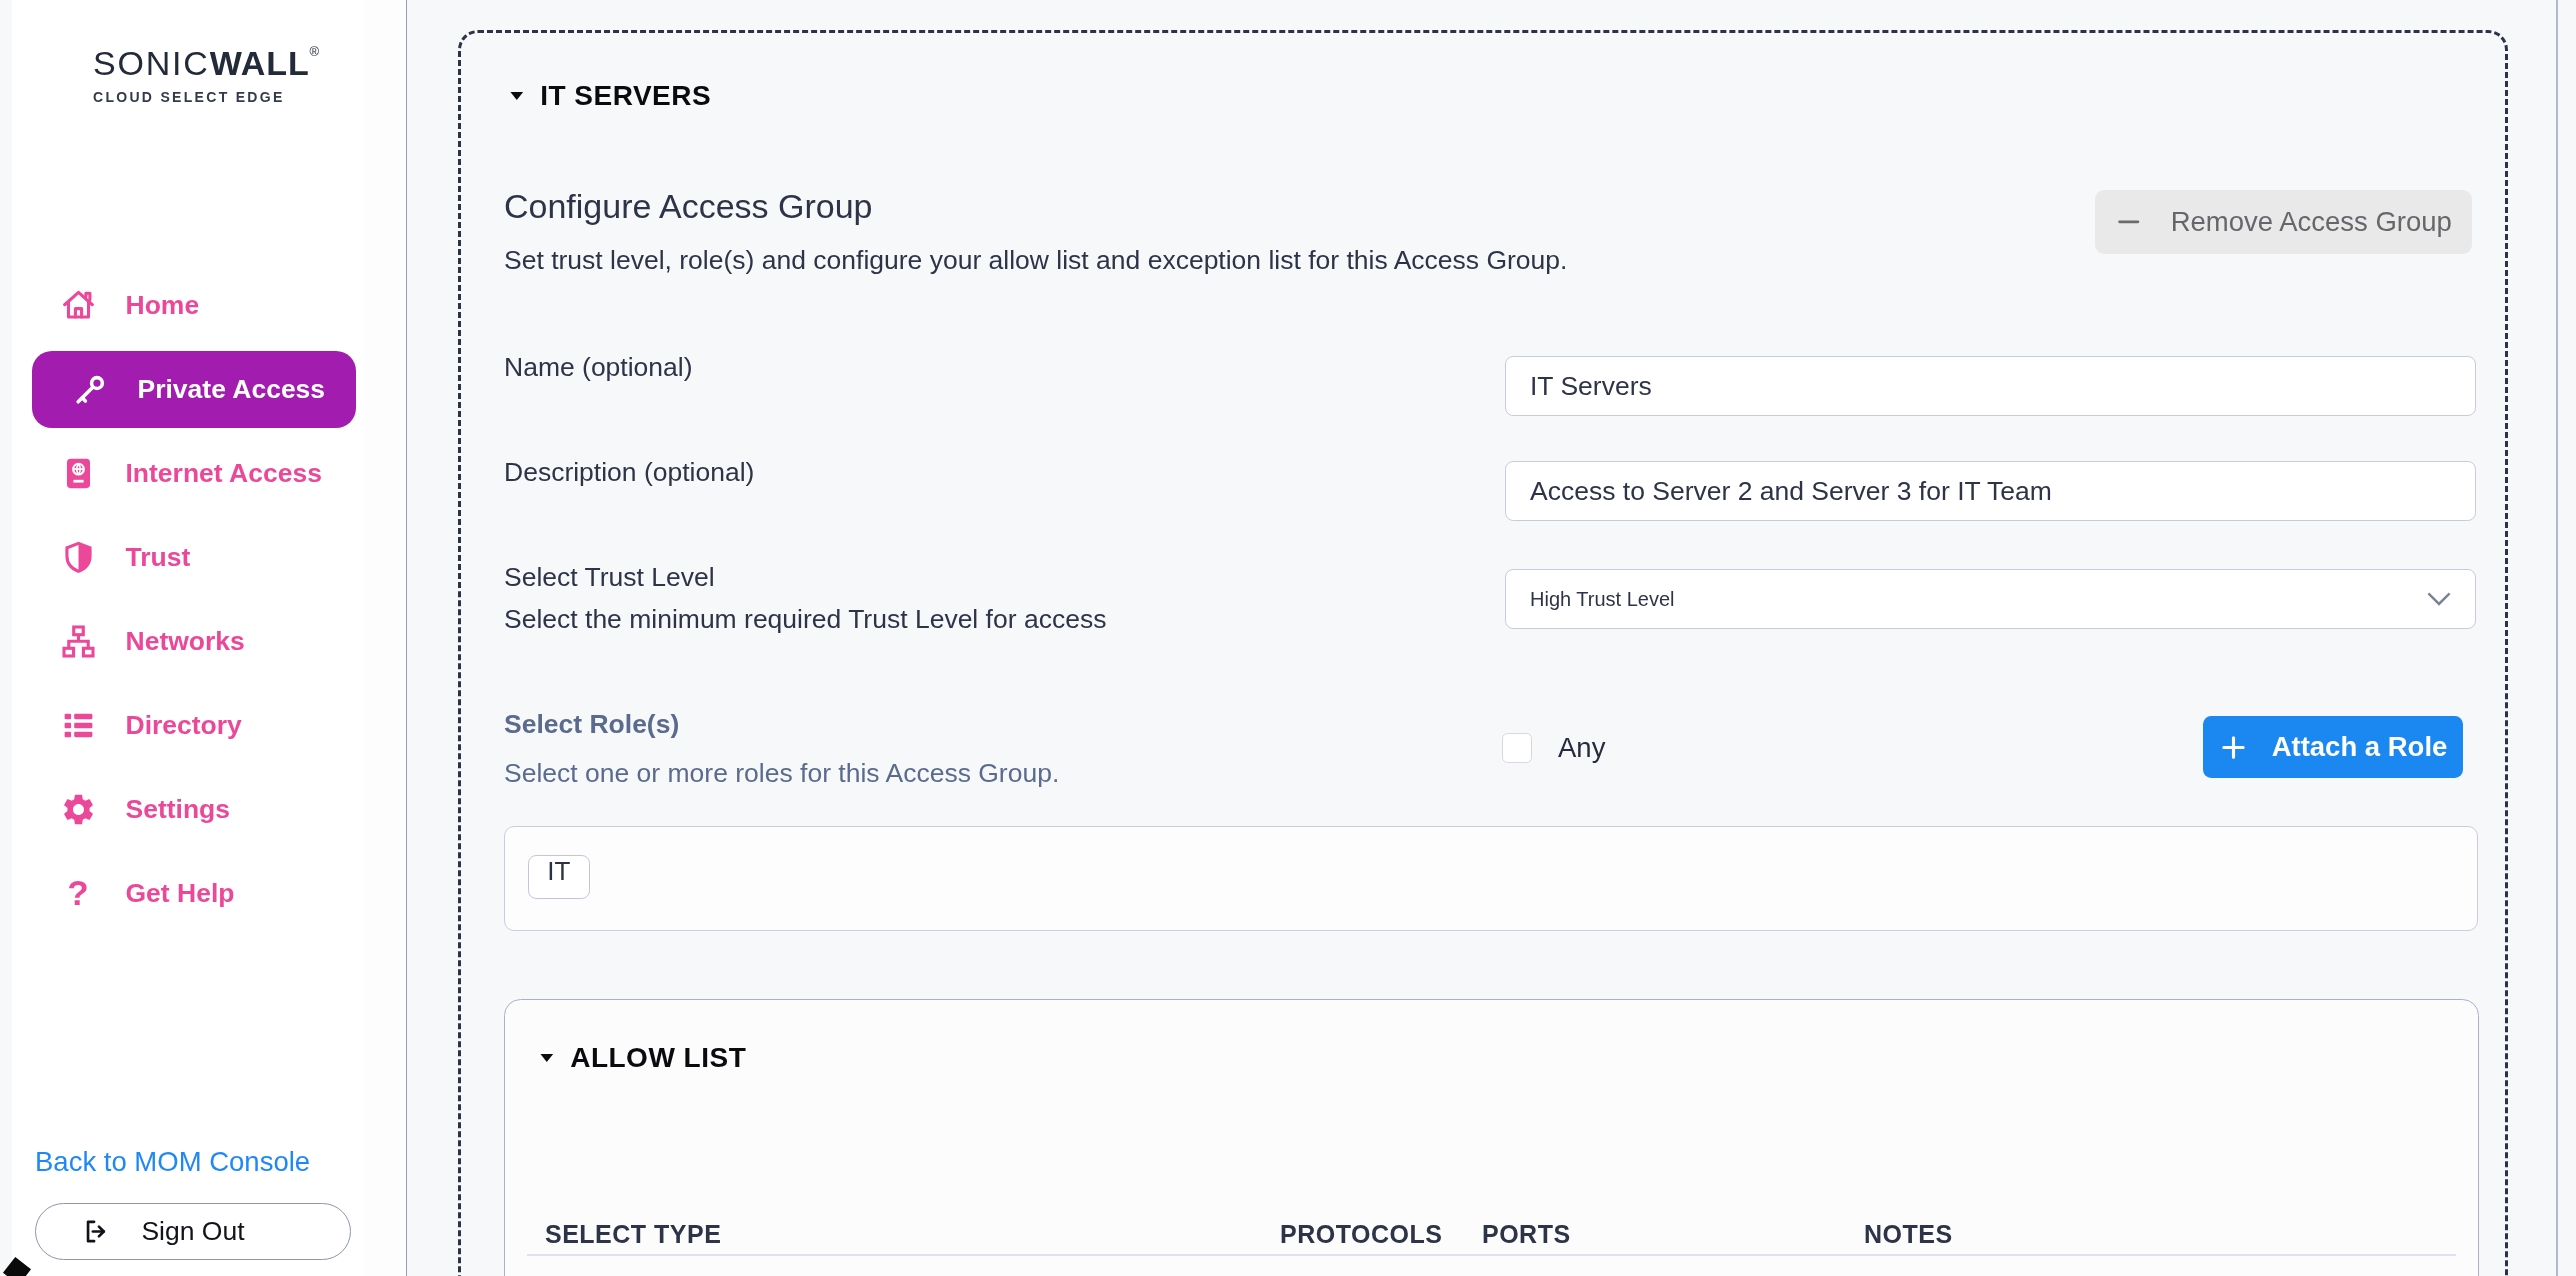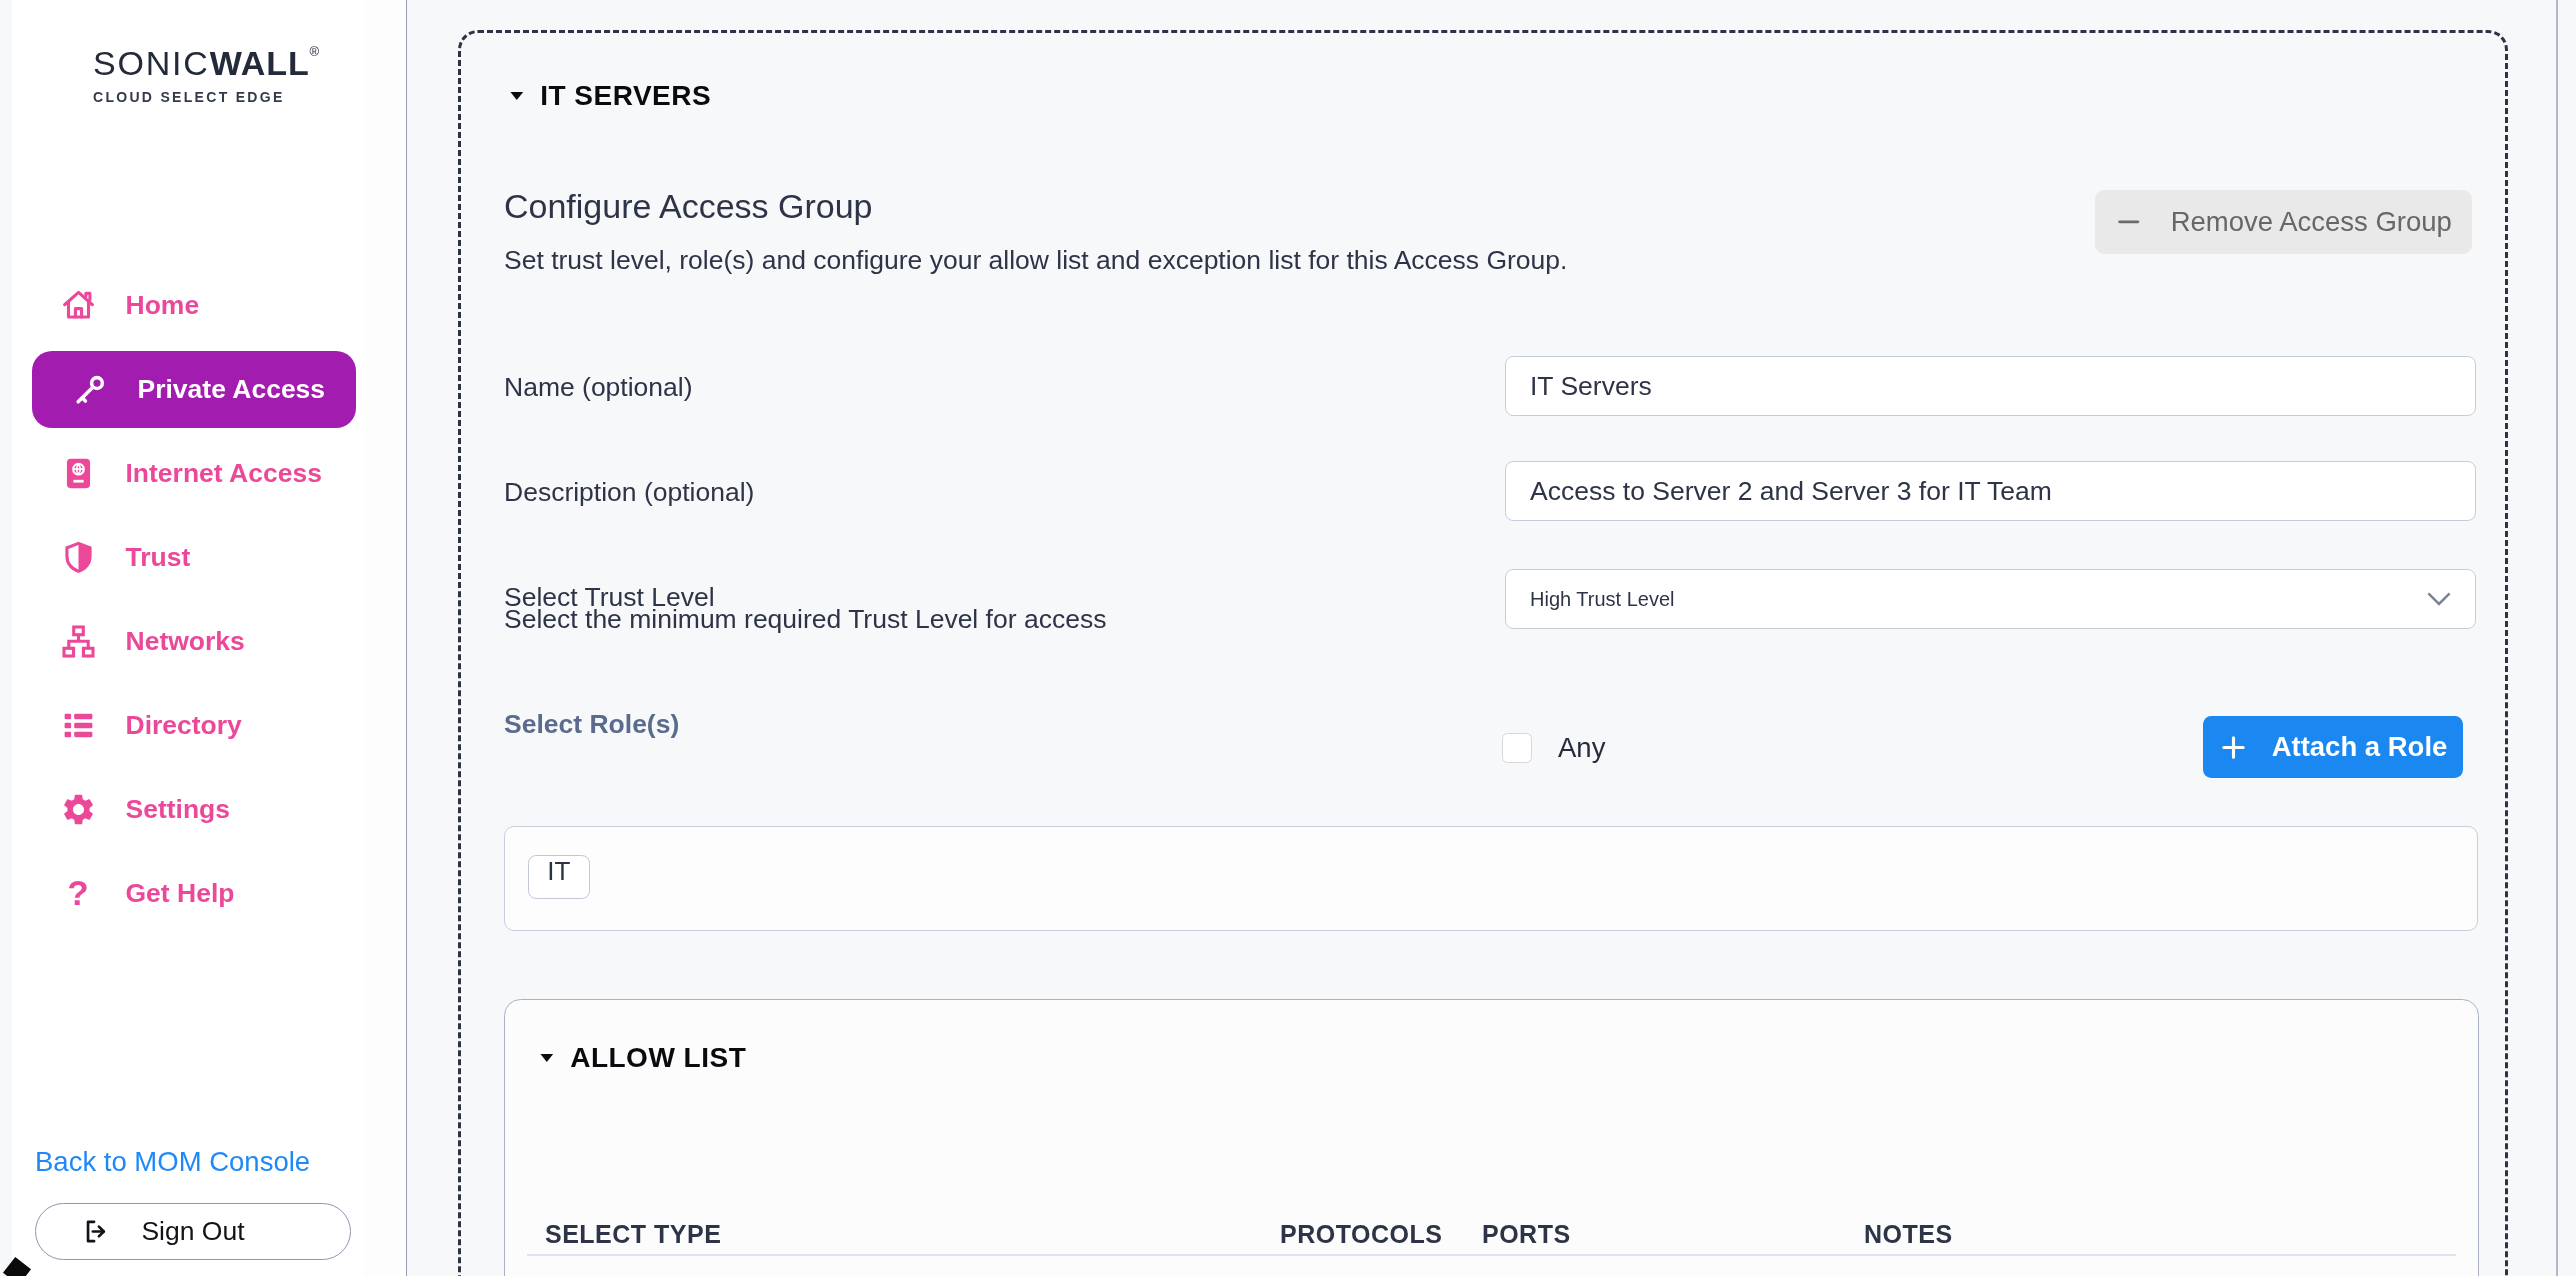--- a/index.html
+++ b/index.html
@@ -56,21 +56,21 @@
 
   .page-title { position:absolute; left:43px; top:154px; font-size:34px; font-weight:500; color:#2e3447; }
   .page-subtitle { position:absolute; left:43px; top:212px; font-size:26.5px; color:#2e3447; }
 
   .remove-btn { position:absolute; right:33px; top:157px; width:377px; height:64px;
                 background:#e9e9ea; border:none; border-radius:9.2px; cursor:pointer;
                 display:flex; align-items:center; justify-content:center; gap:28px; }
   .remove-btn svg { width:27.5px; height:27.5px; color:#6a6b6e; }
   .remove-label { font-size:27.5px; color:#66676a; font-weight:400; }
 
-  .field-label { position:absolute; left:43px; font-size:26.5px; color:#2e3447;margin-top:20px; }
+  .field-label { position:absolute; left:43px; font-size:26.5px; color:#2e3447; }
   .field-help  { position:absolute; left:43px; font-size:26.5px; color:#2e3447; }
 
   .text-input { position:absolute; left:1044px; width:971px; height:60px;
                 background:#ffffff; border:1.8px solid #c6cbdc; border-radius:8.2px;
                 font-family:"Liberation Sans", sans-serif; font-size:26.5px; color:#2e3447;
                 padding:0 24px; outline:none; }
   .select-box { position:absolute; left:1044px; width:971px; height:60px;
                 background:#ffffff; border:1.8px solid #c6cbdc; border-radius:8.2px;
                 display:flex; align-items:center; justify-content:space-between;
                 padding:0 24px; cursor:pointer; }
@@ -254,20 +254,21 @@
       <div class="field-label" style="top:529px;">Select Trust Level</div>
       <div class="field-help" style="top:571px;">Select the minimum required Trust Level for access</div>
       <div class="select-box" style="top:536px;">
         <span class="select-value">High Trust Level</span>
         <svg viewBox="0 0 18 11" fill="none" stroke="currentColor" stroke-width="1.8">
             <path d="M1 1l8 8 8-8"></path>
           </svg>
       </div>
 
       <div class="roles-label">Select Role(s)</div>
+      <div class="roles-help">Select one or more roles for this Access Group.</div>
 
       <div class="any-group">
         <div class="checkbox"></div>
         <span class="any-label">Any</span>
       </div>
 
       <button class="attach-btn">
         <svg viewBox="0 0 24 24" fill="none" stroke="currentColor" stroke-width="2.6" stroke-linecap="round">
             <path d="M12 4v16M4 12h16"></path>
           </svg>

